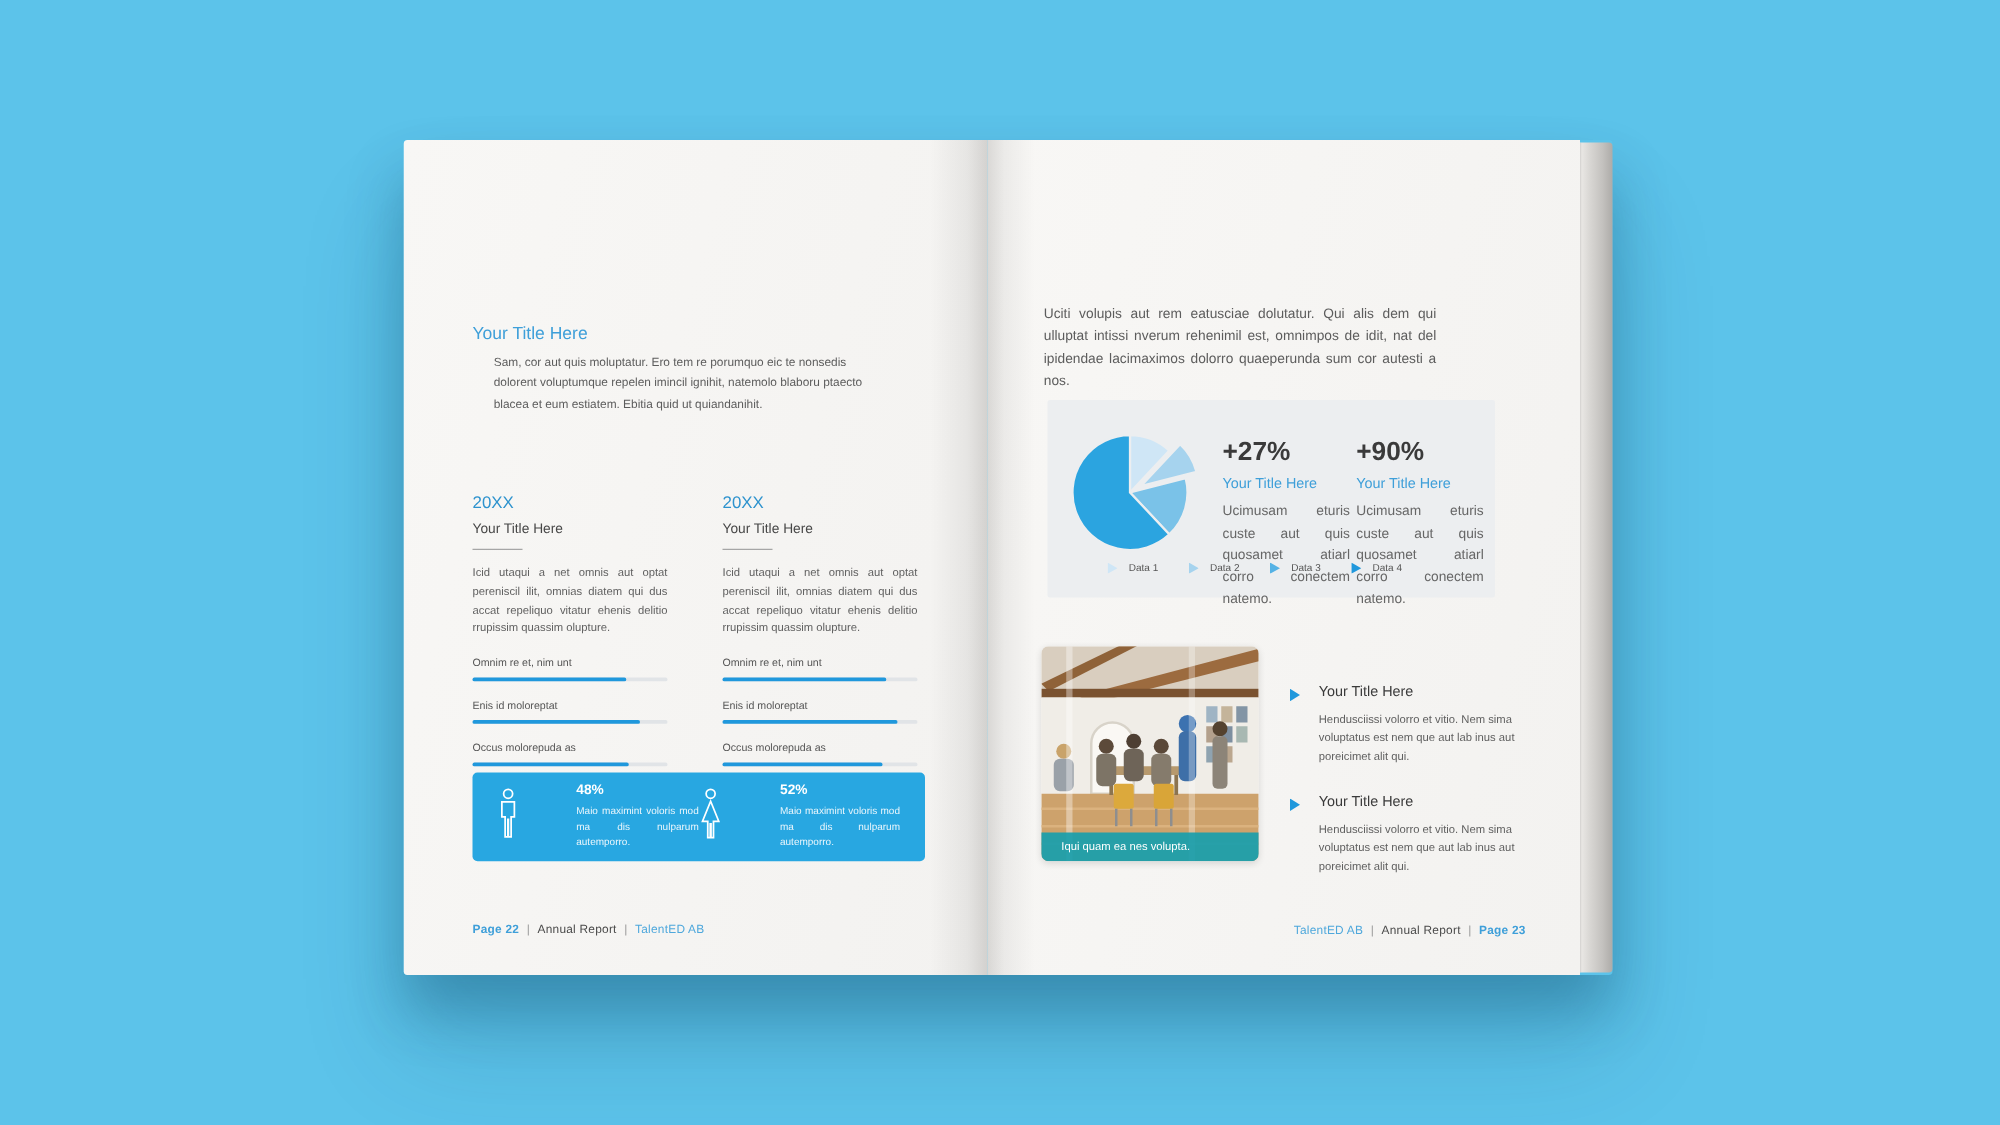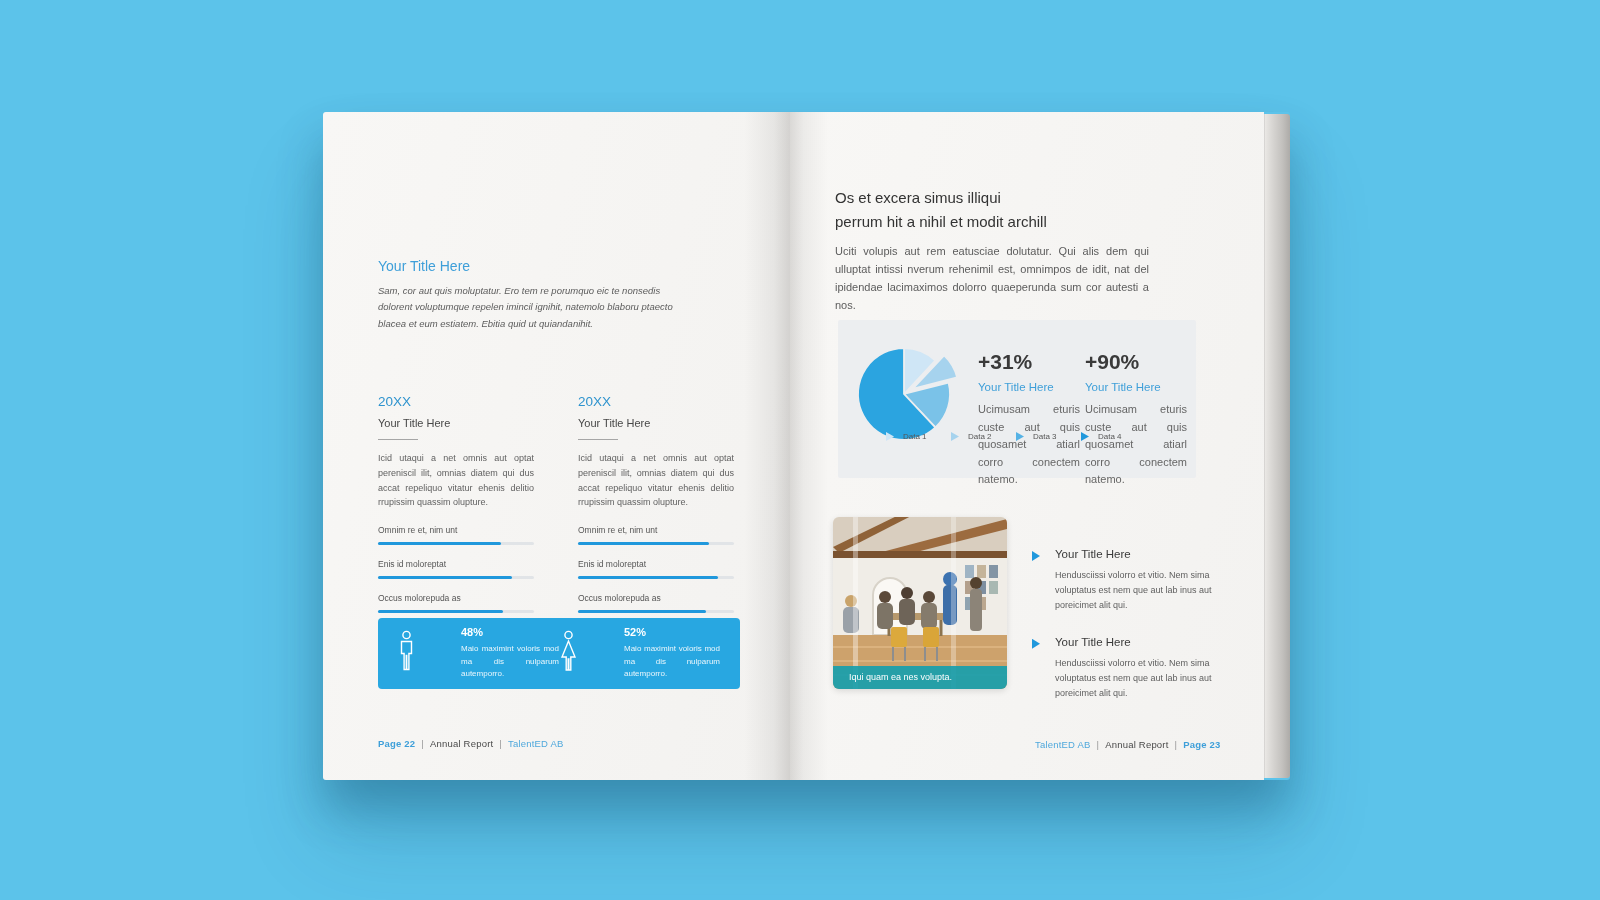--- a/index.html
+++ b/index.html
@@ -23,22 +23,22 @@
         background:linear-gradient(to right,#eceae7,#d9d7d4 30%,#c3c1be 70%,#adaba8);
         box-shadow:inset 1px 0 0 rgba(0,0,0,.08); }
 
   
   .hero { position:absolute; left:55px; top:46px; }
   .kicker { font-size:21px; font-weight:bold; letter-spacing:.4px; color:#3B3B3B; }
   .doc-title { font-size:29px; font-weight:bold; letter-spacing:.4px; color:#2E93CE; margin-top:3px; }
   .title-rule { width:62px; height:3px; background:#3B3B3B; margin-top:15px; }
 
   .section-title { position:absolute; left:55px; top:146px; font-size:14px; color:#3E9FD9; }
-  .intro-left { position:absolute; left:55px; top:171px; width:300px;
-        font-size:9.5px; line-height:1.72; color:#5C5C5C;font-style:italic; }
+  .intro-left { position:absolute; left:72px; top:171px; width:300px;
+        font-size:9.5px; line-height:1.72; color:#5C5C5C; }
 
   .columns { position:absolute; left:55px; top:262px; width:360px; display:flex; }
   .col { width:156px;margin-top:20px; }
   .col + .col { margin-left:44px; }
   .col-year { font-size:13.5px; color:#2E93CE; }
   .col-title { font-size:11px; color:#474747; margin-top:8px; }
   .col-rule { width:40px; height:1px; background:#A6A6A6; margin:10px 0 11px; }
   .col-body { font-size:9px; line-height:1.64; color:#616161; text-align:justify; }
   .bars { margin-top:15px; }
   .bar-item { margin-bottom:14px; }
@@ -68,21 +68,21 @@
 
   .stats-panel { position:absolute; left:48px; top:208px; width:358px; height:158px;
         background:#ECEEF0; border-radius:2px; }
   .pie-wrap { position:absolute; left:6px; top:8px; }
   .stat-col { position:absolute; top:30px; width:102px; }
   .stat-col-1 { left:140px; }
   .stat-col-2 { left:247px; }
   .stat-value { font-size:21px; font-weight:bold; color:#3A3A3A; }
   .stat-title { font-size:11.5px; color:#3E9FD9; margin-top:7px; }
   .stat-body  { font-size:11px; line-height:1.6; color:#666; text-align:justify; margin-top:8px; }
-  .legend { position:absolute; left:48px; top:112px; display:flex; }
+  .legend { position:absolute; left:48px; top:130px; display:flex; }
   .legend-item { display:flex; align-items:center; width:65px; }
   .legend-tri { width:8px; height:9px; margin-right:9px;
         clip-path:polygon(0 0, 100% 50%, 0 100%); background:#2098DC; }
   .legend-label { font-size:8px; color:#555; }
 
   .photo { position:absolute; left:43px; top:405px; width:174px; height:172px;
         border-radius:6px; overflow:hidden; box-shadow:0 2px 6px rgba(0,0,0,.12); }
   .photo svg { display:block; }
   .photo-caption { position:absolute; left:0; right:0; bottom:0; height:23px;
         background:rgba(24,158,173,.92); color:#fff; font-size:9px; line-height:23px; padding-left:16px; }
@@ -190,38 +190,34 @@
         </div>
       </div>
 
       <div class="footer footer-left">
         <span class="f-blue">Page 22</span><span class="f-sep">|</span><span class="f-dark">Annual Report</span><span class="f-sep">|</span><span class="f-blue" style="font-weight:normal;color:#4FA8DC">TalentED AB</span>
       </div>
     </div>
 
     <div class="page page-right">
 
-      <div class="heading">
-        <div>Os et excera simus illiqui</div>
-        <div>perrum hit a nihil et modit archill</div>
-      </div>
       <div class="intro-right">Uciti volupis aut rem eatusciae dolutatur. Qui alis dem qui ulluptat intissi nverum rehenimil est, omnimpos de idit, nat del ipidendae lacimaximos dolorro quaeperunda sum cor autesti a nos.</div>
 
       <div class="stats-panel">
         <div class="pie-wrap">
           <svg id="pie-svg" width="130" height="126" viewBox="0 0 130 126">
               <path d="M 60 66 L 60.00 20.00 A 46 46 0 0 1 91.49 32.47 Z" fill="#CFE6F6" stroke="#ECEEF0" stroke-width="1.8"></path>
               <path d="M 68.60742027003944 60.909585842496284 L 100.10 27.38 A 46 46 0 0 1 113.16 49.47 Z" fill="#A6D3EE" stroke="#ECEEF0" stroke-width="1.8"></path>
               <path d="M 60 66 L 104.55 54.56 A 46 46 0 0 1 91.49 99.53 Z" fill="#7AC2E8" stroke="#ECEEF0" stroke-width="1.8"></path>
               <path d="M 60 66 L 91.49 99.53 A 46 46 0 1 1 60.00 20.00 Z" fill="#2BA4E0" stroke="#ECEEF0" stroke-width="1.8"></path>
             </svg>
         </div>
 
         <div class="stat-col stat-col-1">
-          <div class="stat-value">+31%</div>
+          <div class="stat-value">+27%</div>
           <div class="stat-title">Your Title Here</div>
           <div class="stat-body">Ucimusam eturis custe aut quis quosamet atiarl corro conectem natemo.</div>
         </div>
         <div class="stat-col stat-col-2">
           <div class="stat-value">+90%</div>
           <div class="stat-title">Your Title Here</div>
           <div class="stat-body">Ucimusam eturis custe aut quis quosamet atiarl corro conectem natemo.</div>
         </div>
 
         <div class="legend">

